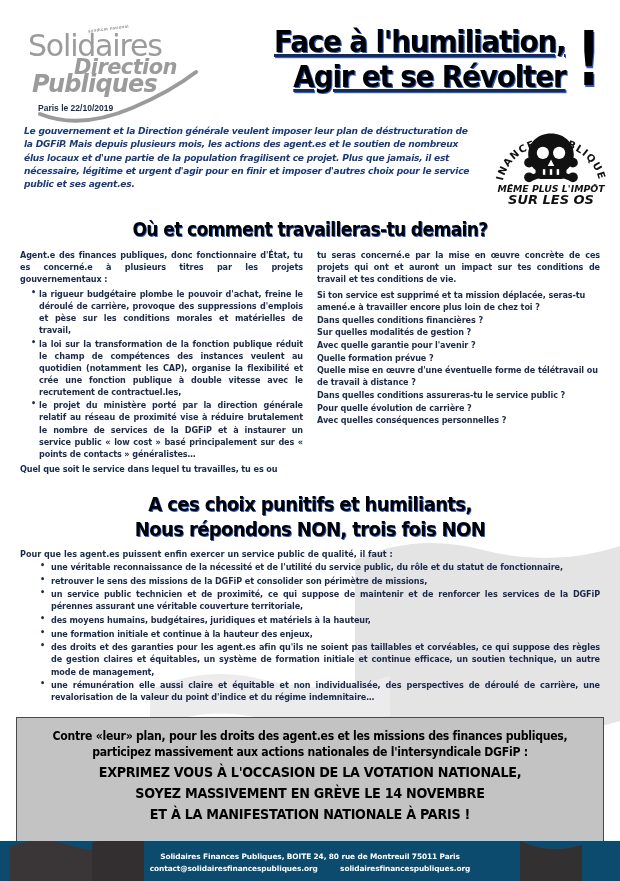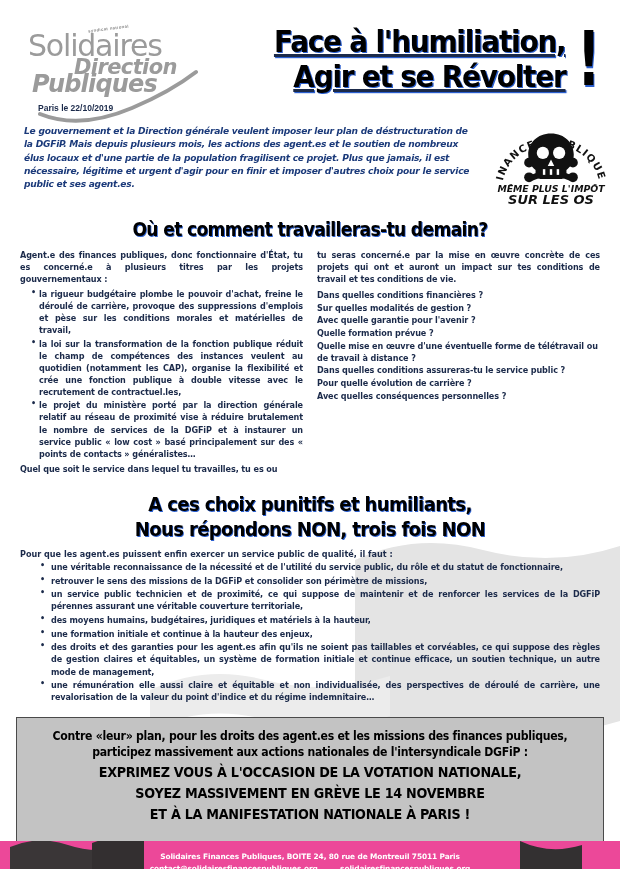--- a/index.html
+++ b/index.html
@@ -143,22 +143,22 @@
   }
   .cta-line{
     font-family:"DejaVu Sans", sans-serif;
     font-weight:bold; color:#000; letter-spacing:-.3px;
   }
   .cta-sm{ font-size:11.5px; line-height:1.42; transform:scaleX(.95); }
   .cta-lg{ font-size:13.6px; line-height:1.5; transform:scaleX(.94); margin-top:1px; }
 
   
   .footer{
-    position:absolute; left:0; top:841px; width:620px; height:28px;
-    background:#ec4899; overflow:hidden;
+    position:absolute; left:0; top:841px; width:620px; height:40px;
+    background:#0c4a6e; overflow:hidden;
   }
   .footer-text{
     position:relative; z-index:2;
     text-align:center; color:#ffffff;
     font-family:"DejaVu Sans", sans-serif;
     font-weight:bold; font-size:7.4px; line-height:1.6;
     padding-top:10px; letter-spacing:-.1px;
   }
   .footer-deco{ position:absolute; inset:0; z-index:1; }
   .footer-gap{ margin:0 10px; }
@@ -239,20 +239,21 @@
         <li>la rigueur budgétaire plombe le pouvoir d'achat, freine le déroulé de carrière, provoque des suppressions d'emplois et pèse sur les conditions morales et matérielles de travail,</li>
         <li>la loi sur la transformation de la fonction publique réduit le champ de compétences des instances veulent au quotidien (notamment les CAP), organise la flexibilité et crée une fonction publique à double vitesse avec le recrutement de contractuel.les,</li>
         <li>le projet du ministère porté par la direction générale relatif au réseau de proximité vise à réduire brutalement le nombre de services de la DGFiP et à instaurer un service public « low cost » basé principalement sur des « points de contacts » généralistes…</li>
       </ul>
       <p class="noj">Quel que soit le service dans lequel tu travailles, tu es ou</p>
     </div>
 
     <div class="col bodytext">
       <p>tu seras concerné.e par la mise en œuvre concrète de ces projets qui ont et auront un impact sur tes conditions de travail et tes conditions de vie.</p>
       <div class="qlist">
+        <div>Si ton service est supprimé et ta mission déplacée, seras-tu amené.e à travailler encore plus loin de chez toi ?</div>
         <div>Dans quelles conditions financières ?</div>
         <div>Sur quelles modalités de gestion ?</div>
         <div>Avec quelle garantie pour l'avenir ?</div>
         <div>Quelle formation prévue ?</div>
         <div>Quelle mise en œuvre d'une éventuelle forme de télétravail ou de travail à distance ?</div>
         <div>Dans quelles conditions assureras-tu le service public ?</div>
         <div>Pour quelle évolution de carrière ?</div>
         <div>Avec quelles conséquences personnelles ?</div>
       </div>
     </div>

